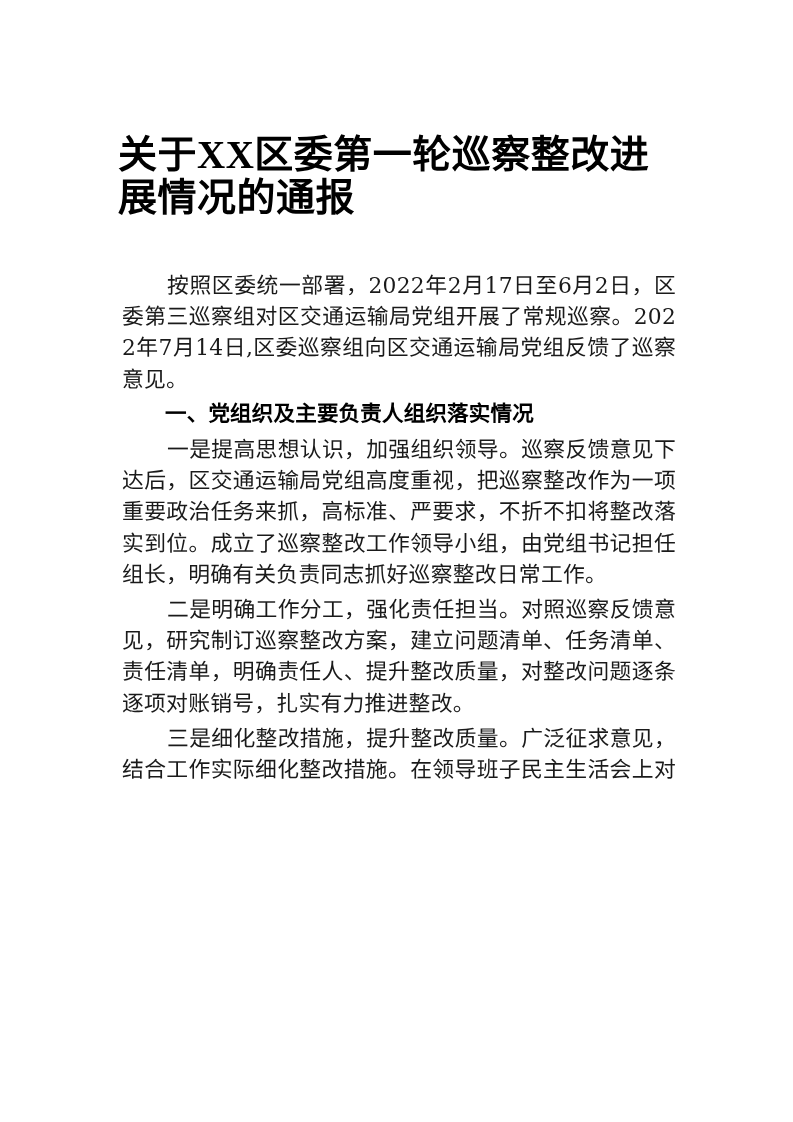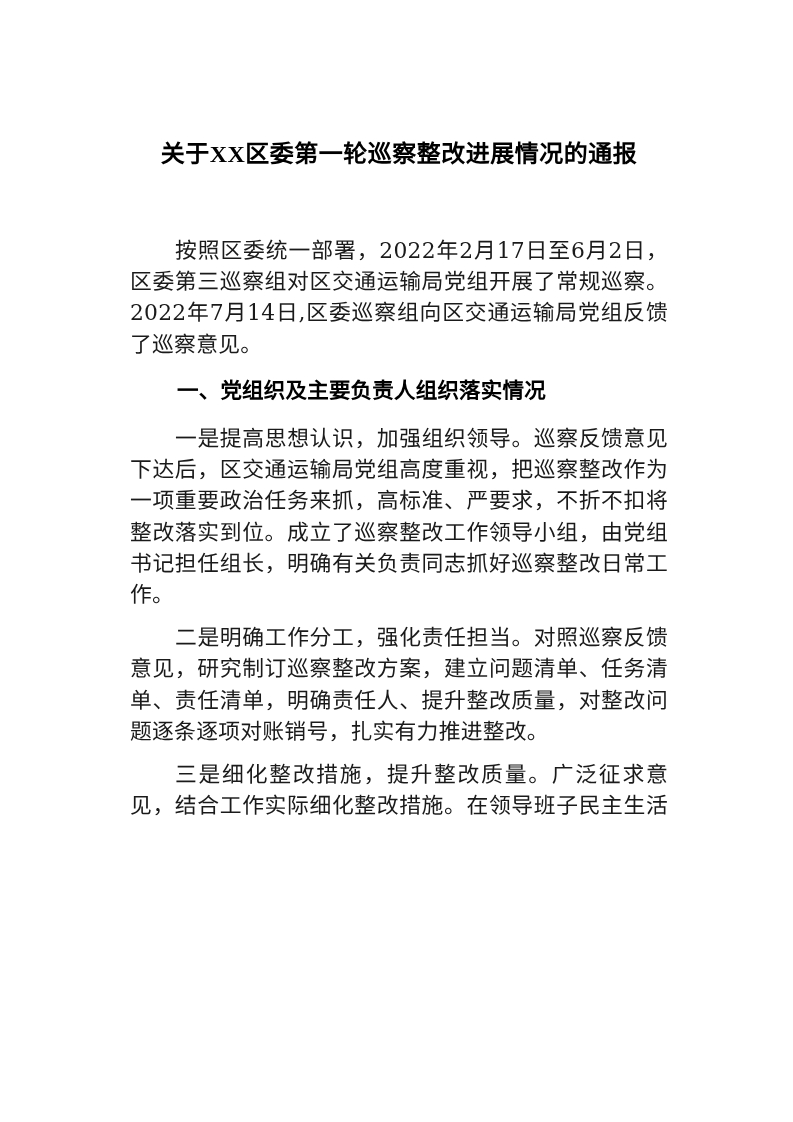--- a/index.html
+++ b/index.html
@@ -25,48 +25,48 @@
     top: 0;
     width: 562px;
   }
 
   
   .doc-title {
     margin: 0;
     padding: 0;
     font-family: "Liberation Serif", "DejaVu Serif", serif;
     font-weight: bold;
-    font-size: 24px;
+    font-size: 39px;
     line-height: 43px;
     color: #000000;
-    text-align: center;
+    text-align: left;
     letter-spacing: 0.5px;
     padding-top: 133px;
   }
 
   .title-spacer {
     height: 47px;
   }
 
   
   .section-heading {
-    margin: 16px;
+    margin: 4px;
     padding: 0;
     font-family: "Liberation Sans", "DejaVu Sans", sans-serif;
     font-weight: bold;
     font-size: 21.5px;
     line-height: 31.2px;
     color: #000000;
     text-indent: 43px;
     letter-spacing: 0.2px;
   }
 
   
   .body-para {
-    margin: 12px;
+    margin: 4px;
     padding: 0;
     font-family: "DejaVu Serif", "Liberation Serif", serif;
     font-size: 21.8px;
     line-height: 31.2px;
     color: #1a1a1a;
     text-indent: 45px;
     text-align: justify;
     text-justify: inter-character;
     letter-spacing: 0.25px;
     word-break: break-all;

